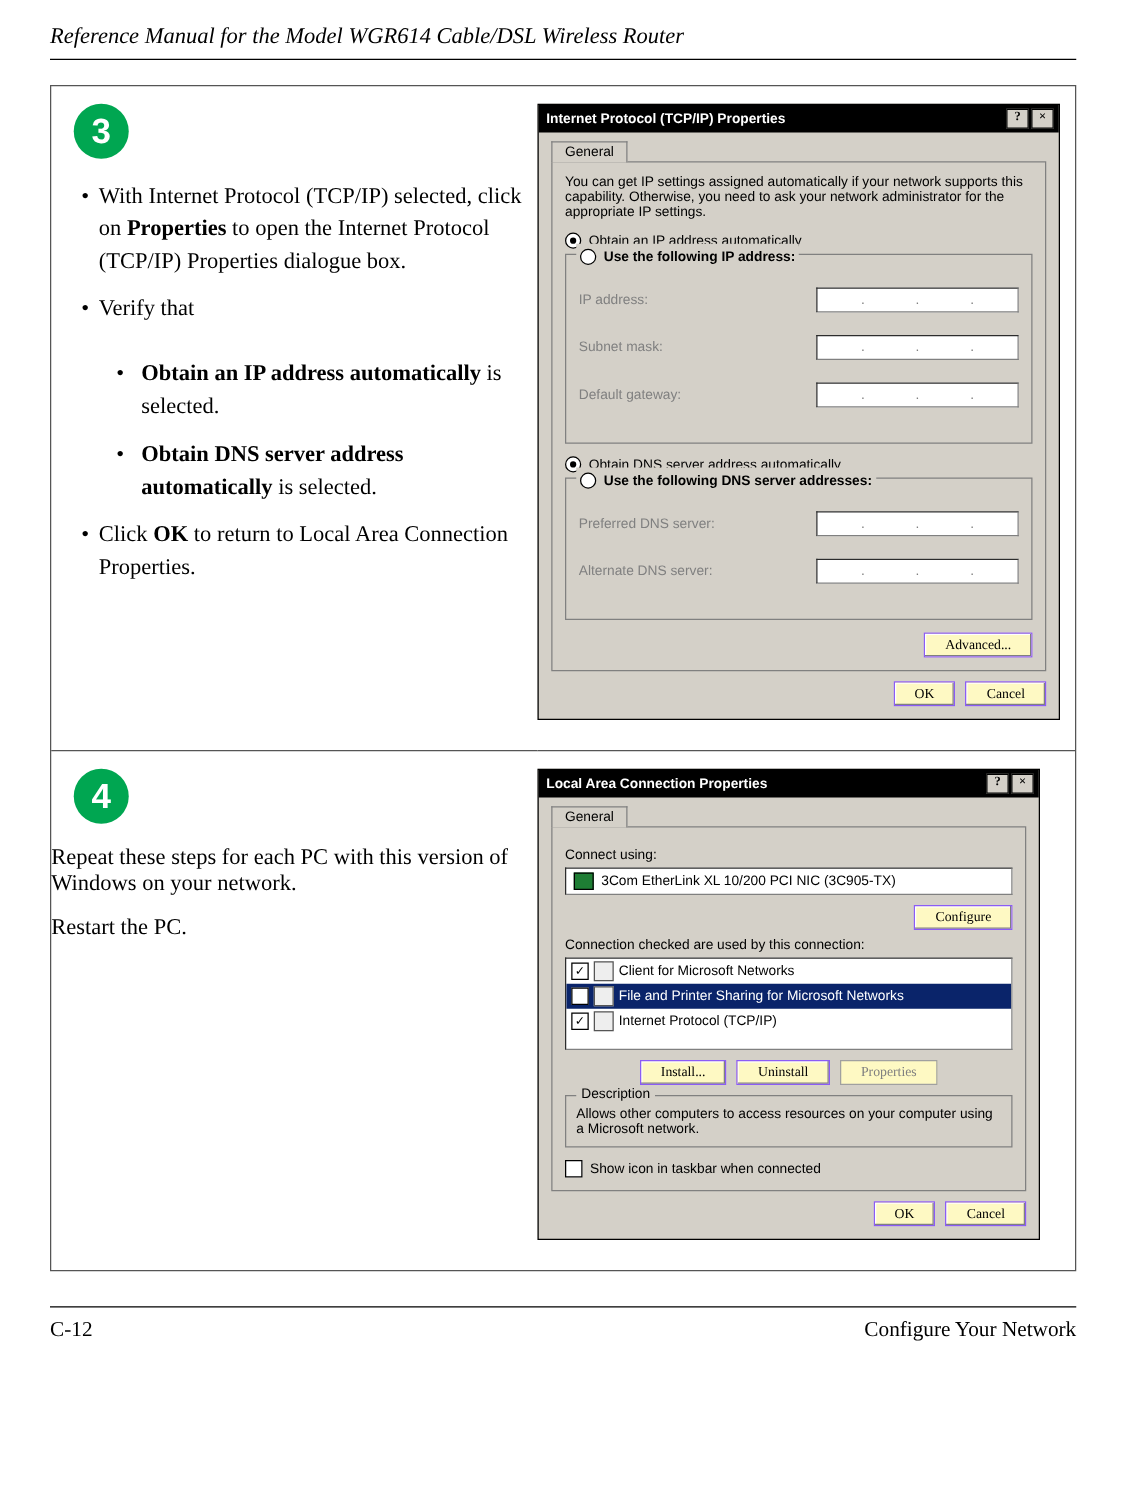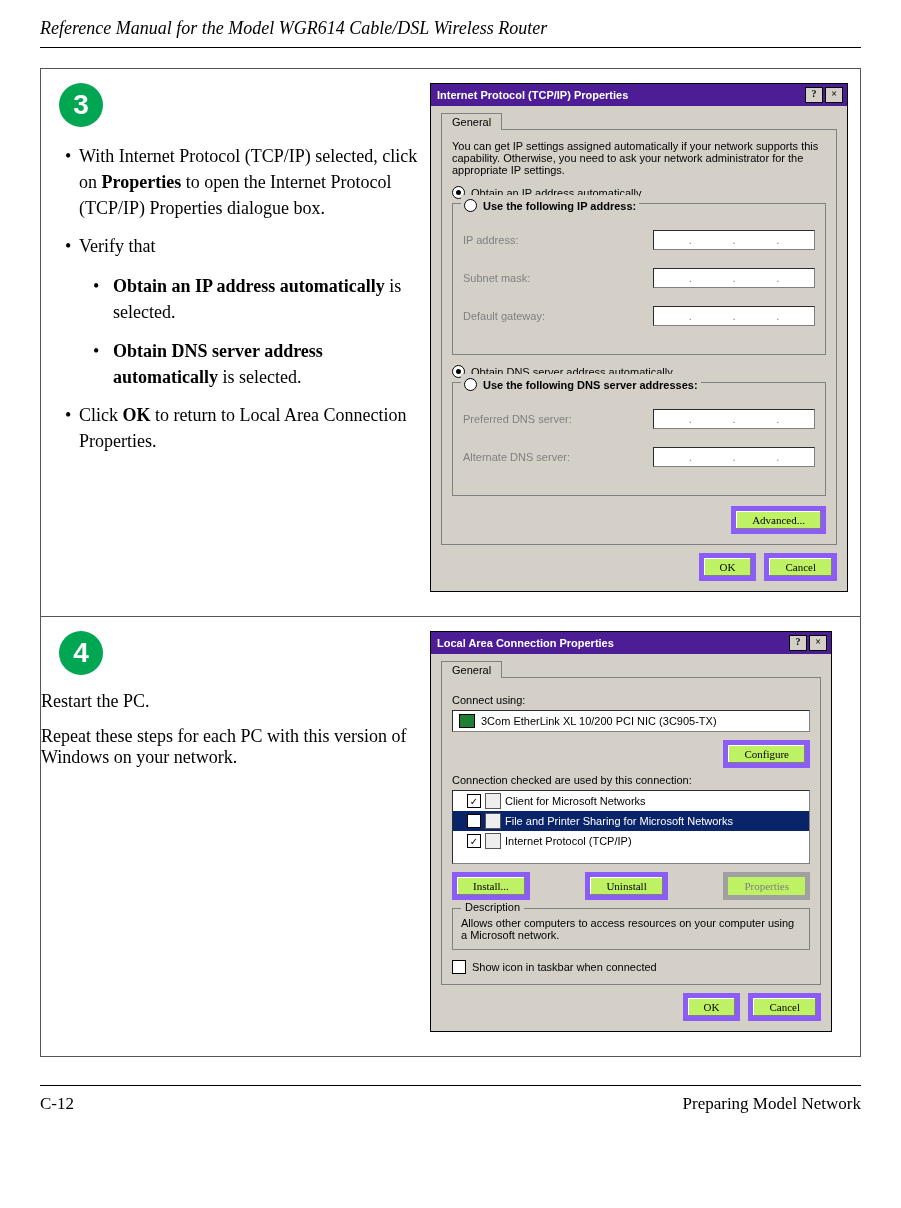--- a/index.html
+++ b/index.html
@@ -42,38 +42,38 @@
     font: 700 28px/44px Arial, sans-serif;
     text-align: center;
     margin-bottom: 16px;
   }
   .bullets {
     padding-left: 6px;
     line-height: 1.45;
   }
   .bullets > div { position: relative; padding-left: 14px; margin-bottom: 12px; }
   .bullets > div::before { content: "•"; position: absolute; left: 0; }
-  .sub-bullets { margin-top: 14px; padding-left: 14px; }
+  .sub-bullets { margin-top: 26px; padding-left: 14px; }
   .sub-bullets > div { position: relative; padding-left: 20px; margin-bottom: 12px; }
   .sub-bullets > div::before { content: "•"; position: absolute; left: 0; }
   .para { margin: 10px 0 14px -18px; }
   b { font-weight: 700; }
 
   
   .win-dialog {
     font-family: Tahoma, Arial, sans-serif;
     font-size: 11px;
     background: #d4d0c8;
     border: 1px solid #000;
     width: 416px;
   }
   .win-title {
     display: flex;
     align-items: center;
-    background: #4c1d95;
+    background: #000000;
     color: #fff;
     font-weight: 700;
     padding: 3px 4px 3px 6px;
   }
   .win-title .spacer { flex: 1; }
   .win-title .tbtn {
     width: 16px; height: 14px;
     background: #d4d0c8;
     border: 1px solid #000;
     color: #000;
@@ -112,36 +112,36 @@
     display:flex; align-items:center; gap:6px;font-weight:bold;
   }
   .ip-row { display:flex; justify-content: space-between; align-items:center; margin: 18px 0; text-align: right; }
   .ip-row label { color:#808080; }
   .ip-input {
     width: 160px; height: 18px; background:#fff; border:1px inset #808080;
     display:flex; justify-content: space-evenly; align-items:center; color:#808080;
   }
   .ip-input span { padding: 0 6px; }
   .btn {
-    background:#bef264; border:5px solid #8b5cf6; padding: 3px 16px; font: 11px Tahoma; cursor:pointer;
+    background:#fef9c3; border:1px solid #8b5cf6; padding: 3px 16px; font: 11px Tahoma; cursor:pointer;
     box-shadow: inset -1px -1px #808080, inset 1px 1px #fff;
   }
   .btn.disabled { color:#808080; box-shadow:none; border-color:#a0a0a0; }
   .btn-row { display:flex; justify-content:flex-end; gap:8px; margin-top:8px; }
-  .btn-row.center { justify-content:space-between; }
+  .btn-row.center { justify-content:center; }
   .adv-row { display:flex; justify-content:flex-end; margin-top:4px; }
 
   .conn-box {
     background:#fff; border:1px inset #808080; padding:3px 6px; display:flex; align-items:center; gap:6px; margin-bottom:8px;
   }
   .mini-icon { width:14px; height:12px; background:#1e7e34; border:1px solid #000; }
   .comp-list {
     background:#fff; border:1px inset #808080; height:72px; overflow:auto; margin-bottom:8px;
   }
-  .comp-item { display:flex; align-items:center; gap:4px; padding:2px 14px; }
+  .comp-item { display:flex; align-items:center; gap:4px; padding:2px 4px; }
   .chk { width:12px; height:12px; border:1px solid #000; background:#fff; display:inline-flex; align-items:center; justify-content:center; font-size:10px; }
   .chk.checked::after { content:"✓"; }
   .comp-item.selected { background:#0a246a; color:#fff; }
   .net-icon { width:14px; height:14px; background:#eee; border:1px solid #555; }
   .group-label { margin: 6px 0 4px; }
   .desc-box { border:1px solid #808080; padding:8px; position:relative; margin-top:8px; }
   .desc-box .leg { position:absolute; top:-8px; left:8px; background:#d4d0c8; padding:0 4px; }
   .show-icon { display:flex; align-items:center; gap:6px; margin-top:10px; }
 
   .footer {
@@ -260,22 +260,22 @@
             <button class="btn">Cancel</button>
           </div>
         </div>
       </div>
     </div>
   </div>
 
   <div class="row">
     <div class="cell-left">
       <div class="step-circle">4</div>
+      <div class="para">Repeat these steps for each PC with this version of Windows on your network.</div>
       <div class="para">Restart the PC.</div>
-      <div class="para">Repeat these steps for each PC with this version of Windows on your network.</div>
     </div>
     <div class="cell-right">
       <div class="win-dialog" style="width:400px;">
         <div class="win-title">
           <span>Local Area Connection Properties</span>
           <span class="spacer"></span>
           <span class="tbtn">?</span>
           <span class="tbtn">×</span>
         </div>
         <div class="win-body">
@@ -327,14 +327,14 @@
           </div>
         </div>
       </div>
     </div>
   </div>
 
 </div>
 
 <div class="footer">
   <span>C-12</span>
-  <span>Preparing Model Network</span>
+  <span>Configure Your Network</span>
 </div>
 
 </body></html>

